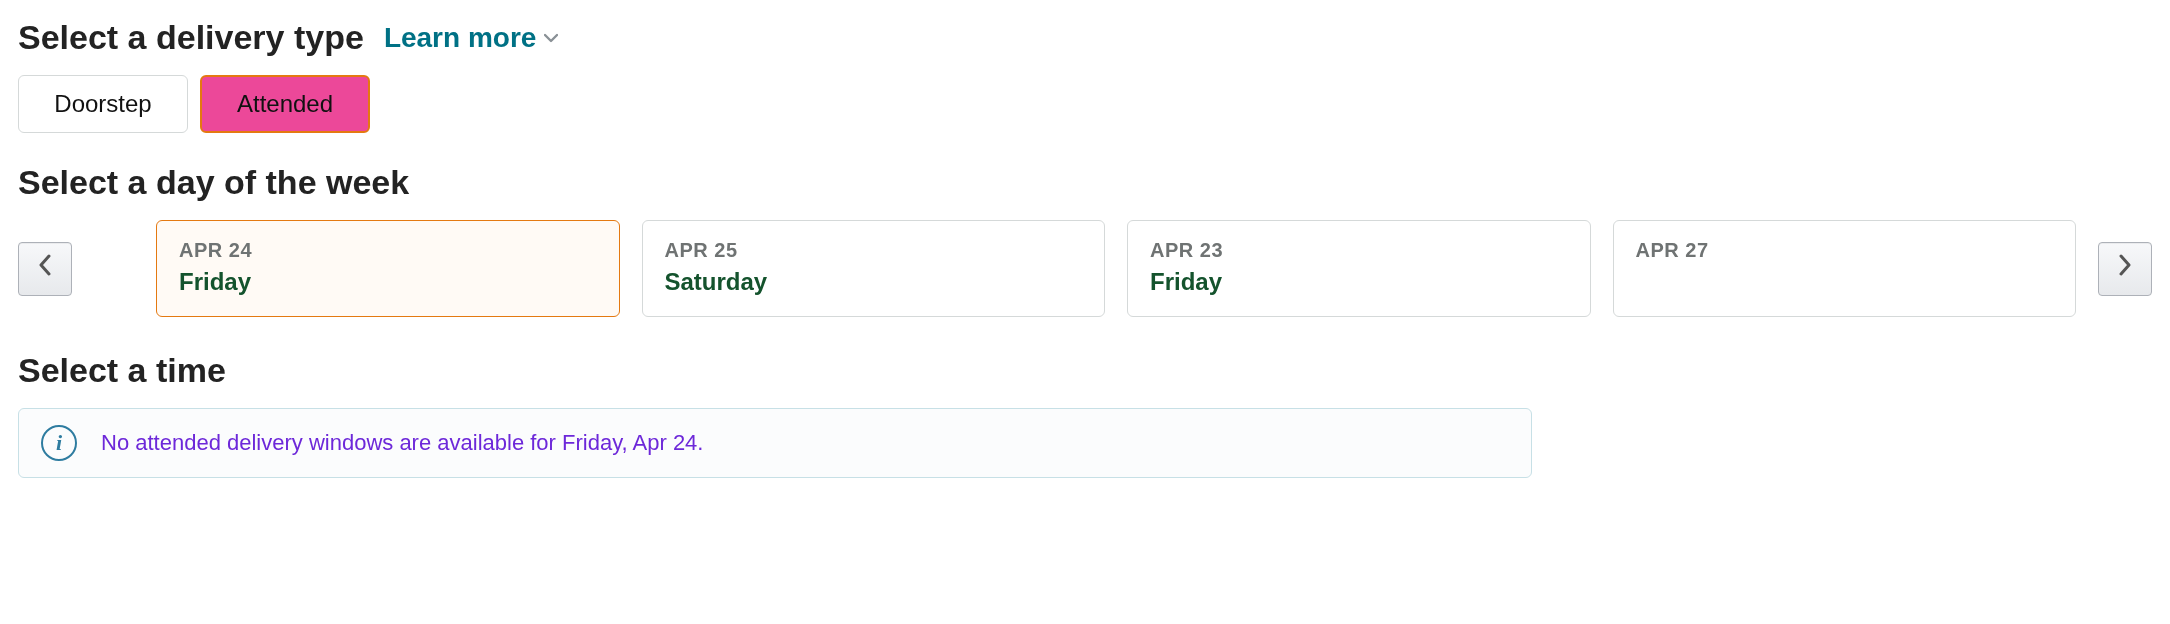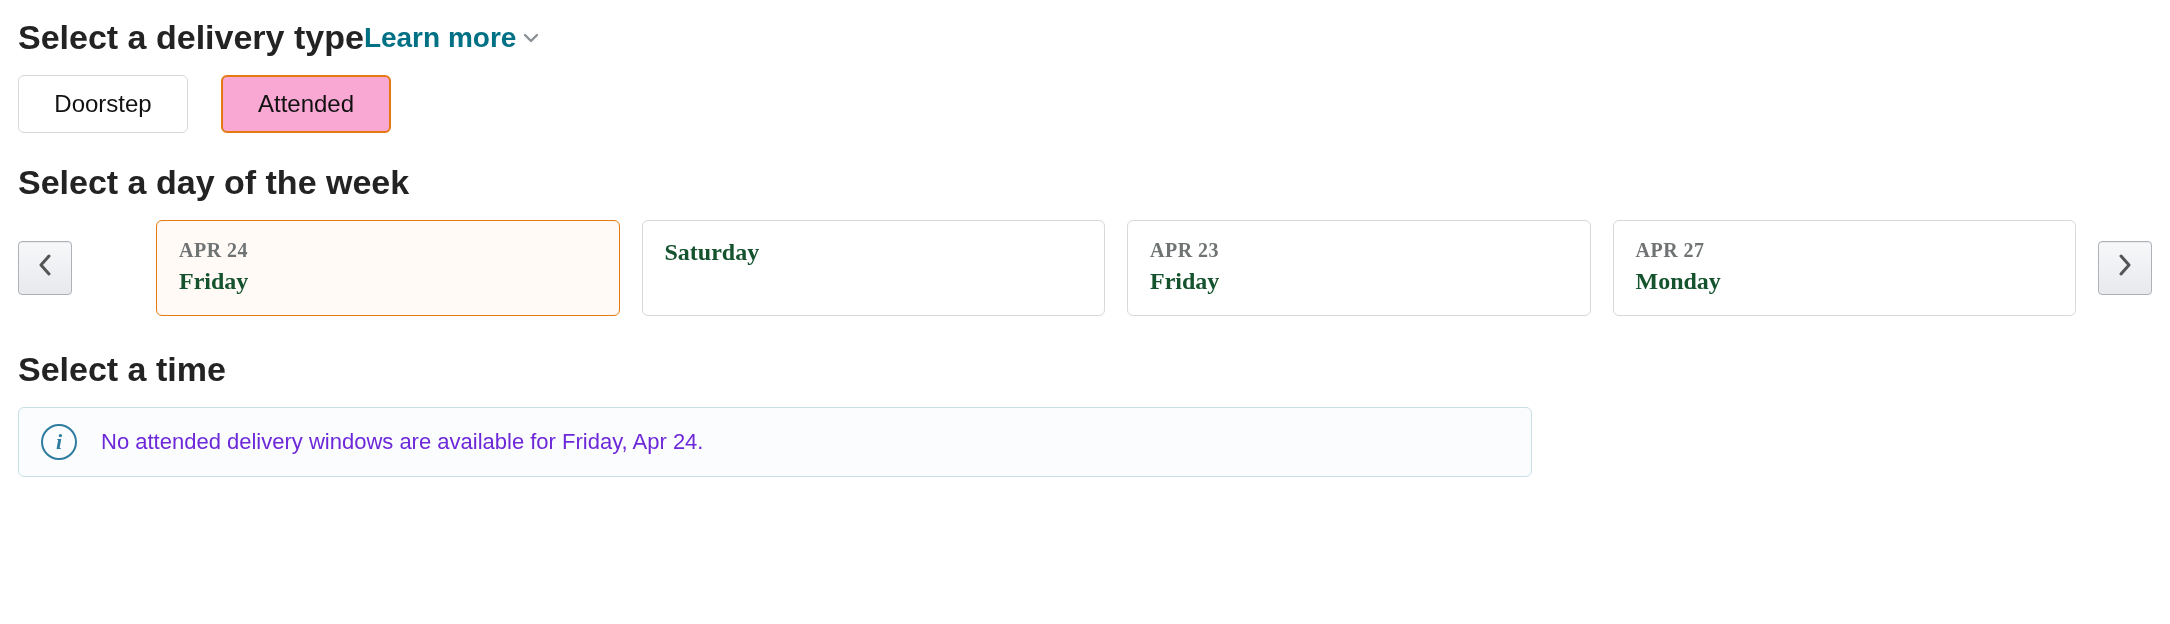--- a/index.html
+++ b/index.html
@@ -11,57 +11,58 @@
     background: #fff;
     width: 2170px;
   }
   h2 {
     font-size: 34px;
     font-weight: 700;
     margin: 0 0 18px 0;
     color: #232323;
     display: flex;
     align-items: center;
+    gap: 20px;
   }
   .learn-more-wrap {
     display: inline-flex;
     align-items: center;
     gap: 8px;
     font-size: 28px;
     font-weight: 700;
     color: #007185;
     cursor: pointer;
   }
   .learn-more-wrap .chev {
     display: inline-block;
   }
   .learn-more-wrap .chev svg { display:block; }
 
   .type-row {
     display: flex;
-    gap: 33px;
+    gap: 12px;
     margin-bottom: 30px;
   }
   .type-btn {
     min-width: 170px;
     height: 58px;
     border: 1px solid #d5d9d9;
     border-radius: 6px;
     background: #fff;
     font-size: 24px;
     color: #111;
     display: flex;
     align-items: center;
     justify-content: center;
     cursor: pointer;
     padding: 0 24px;
   }
   .type-btn.selected {
     border: 2px solid #e47911;
-    background: #f9a8d4;
+    background: #ec4899;
   }
 
   .day-section {
     display: flex;
     align-items: stretch;
     gap: 22px;
     margin-bottom: 34px;
   }
   .nav-btn {
     width: 54px;
@@ -79,21 +80,20 @@
   .nav-btn .chev-shape {
     font-size: 26px;
     color: #555;
     font-weight: 700;
   }
   .spacer-left { width: 40px; }
   .day-cards {
     display: flex;
     gap: 22px;
     flex: 1;
-    font-family: Liberation Serif, serif;
   }
   .day-card {
     flex: 1;
     border: 1px solid #d5d9d9;
     border-radius: 6px;
     padding: 18px 22px 20px 22px;
     cursor: pointer;
     background: #fff;
   }
   .day-card.selected {
@@ -182,29 +182,29 @@
   </div>
 
   <div class="spacer-left"></div>
 
   <div class="day-cards">
     <div class="day-card selected">
       <div class="date-top">APR 24</div>
       <div class="day-name">Friday</div>
     </div>
     <div class="day-card">
+      <div class="date-top">APR 25</div>
       <div class="day-name">Saturday</div>
     </div>
     <div class="day-card">
       <div class="date-top">APR 23</div>
       <div class="day-name">Friday</div>
     </div>
     <div class="day-card">
       <div class="date-top">APR 27</div>
-      <div class="day-name">Monday</div>
     </div>
   </div>
 
   <div class="nav-btn">
     <span class="chev-shape">
       <svg width="16" height="24" viewBox="0 0 16 24">
           <path d="M4 3 L12 12 L4 21" fill="none" stroke="#555" stroke-width="3" stroke-linecap="round" stroke-linejoin="round"></path>
         </svg>
     </span>
   </div>

